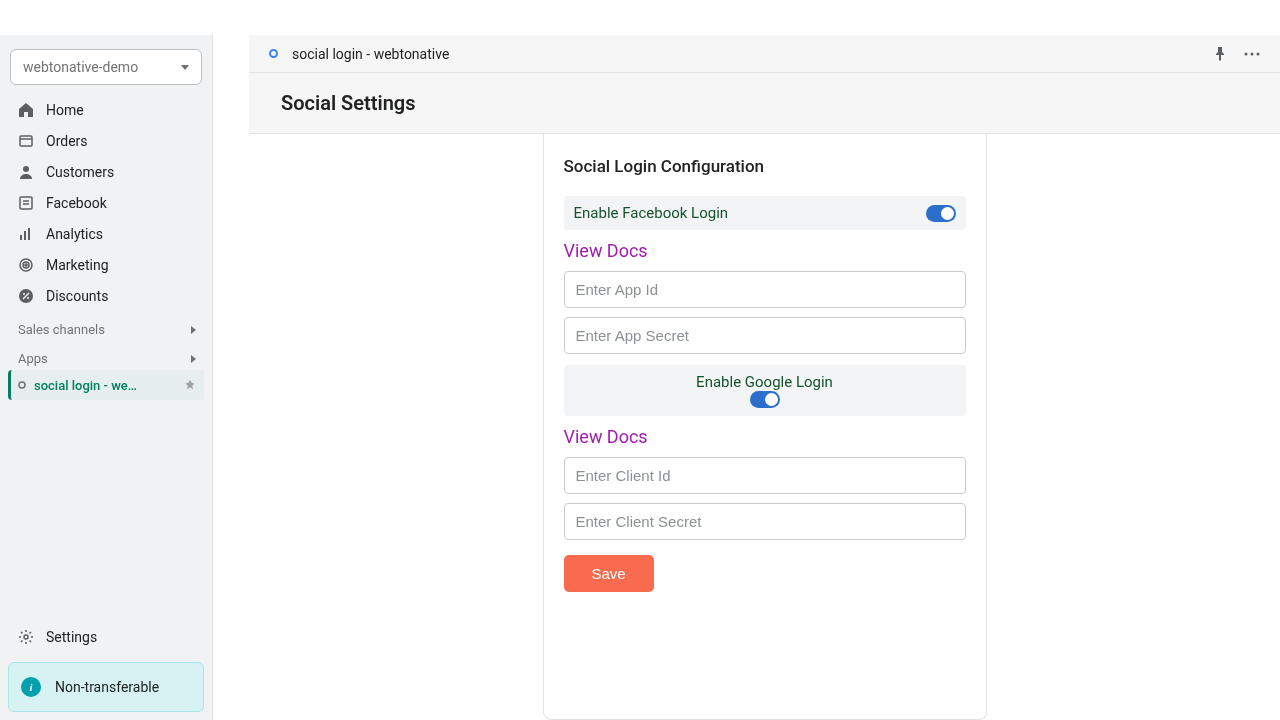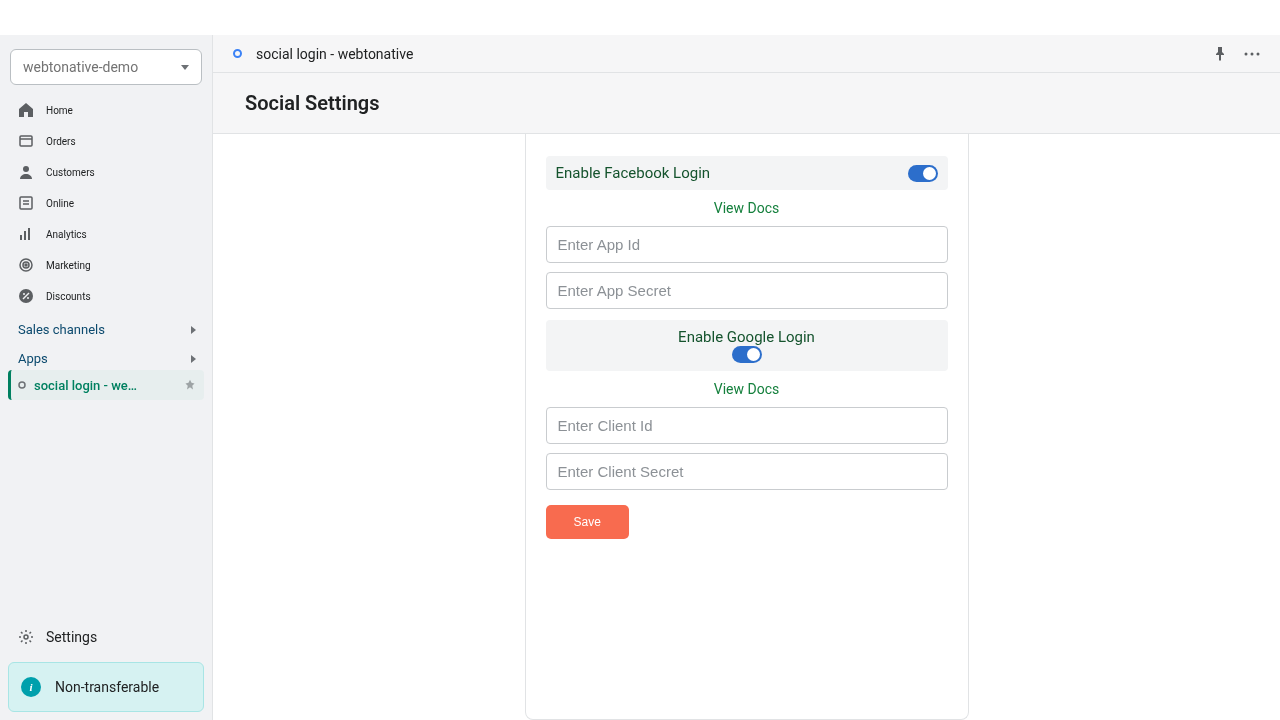--- a/index.html
+++ b/index.html
@@ -6,51 +6,51 @@
 body { font-family: -apple-system, BlinkMacSystemFont, "Segoe UI", Roboto, sans-serif; background: #fff; color: #202223; font-size: 14px; }
 .app { display: flex; width: 1280px; height: 720px; position: relative; padding-top: 35px; }
 .sidebar { width: 213px; background: #f1f2f4; border-right: 1px solid #e1e3e5; display: flex; flex-direction: column; padding: 10px 0 0 0; }
 .store-select { margin: 4px 10px 10px 10px; border: 1px solid #babfc3; border-radius: 6px; background: #fff; padding: 9px 12px; display: flex; align-items: center; justify-content: space-between; cursor: pointer; }
 .store-select span { font-size: 14px; color: #737373; }
 .caret-down { width: 0; height: 0; border-left: 4px solid transparent; border-right: 4px solid transparent; border-top: 5px solid #6d7175; }
 .nav { flex: 1; overflow-y: auto; padding: 0 8px; }
 .nav-item { display: flex; align-items: center; padding: 5px 8px; border-radius: 4px; cursor: pointer; margin-bottom: 1px; }
 .nav-item.active { background: #e7eeee; border-left: 3px solid #008060; padding-left: 5px; }
 .nav-item .icon-slot { width: 20px; height: 20px; margin-right: 10px; display: flex; align-items: center; justify-content: center; color: #5c5f62; }
-.nav-item .label { font-size: 10px; color: #202223; }
+.nav-item .label { font-size: 14px; color: #202223; }
 .nav-item.active .label { color: #008060; font-weight: 500; }
-.nav-section { padding: 10px 8px 4px 10px; display: flex; align-items: center; justify-content: space-between; font-size: 13px; color: #0c4a6e; cursor: pointer; gap: 40px; }
+.nav-section { padding: 10px 8px 4px 10px; display: flex; align-items: center; justify-content: space-between; font-size: 13px; color: #737373; cursor: pointer; gap: 40px; }
 .chevron-right { width: 0; height: 0; border-top: 4px solid transparent; border-bottom: 4px solid transparent; border-left: 5px solid #6d7175; }
 .pin-small { color: #6d7175; font-size: 12px; margin-left: auto; }
 .bottom-area { padding: 8px 8px 8px 8px; }
 .settings-item { display: flex; align-items: center; padding: 7px 8px; cursor: pointer; border-radius: 4px; }
 .settings-item .icon-slot { width: 20px; height: 20px; margin-right: 10px; display: flex; align-items: center; justify-content: center; color: #5c5f62; }
 .notice { margin: 8px 0 0 0; background: #d6f2f2; border: 1px solid #a8e5e5; border-radius: 6px; padding: 14px 12px; display: flex; align-items: center; }
 .notice .info-icon { width: 20px; height: 20px; border-radius: 50%; background: #00a0ac; display: flex; align-items: center; justify-content: center; color: #fff; font-size: 11px; font-weight: bold; margin-right: 14px; font-style: italic; font-family: serif; }
 .notice .notice-text { font-size: 14px; color: #202223; }
-.main { flex: 1; background: #fff; display: flex; flex-direction: column; }
+.main { flex: 1; background: #fff; display: flex; flex-direction: column; margin-left: 36px; }
 .topbar { height: 38px; border-bottom: 1px solid #e1e3e5; display: flex; align-items: center; padding: 0 20px; background: #f6f6f7; }
 .topbar-left { display: flex; align-items: center; }
 .status-dot { width: 9px; height: 9px; border-radius: 50%; border: 2px solid #3b82f6; margin-right: 14px; }
 .topbar-title { font-size: 14px; color: #202223; }
 .topbar-right { margin-left: auto; display: flex; align-items: center; gap: 16px; }
 .pin-icon, .more-icon { color: #5c5f62; cursor: pointer; display: flex; align-items: center; }
 .page-header { padding: 18px 32px; background: #f6f6f7; border-bottom: 1px solid #e1e3e5; }
 .page-title { font-size: 20px; font-weight: 600; color: #202223; }
 .content { flex: 1; padding: 0; display: flex; justify-content: center; background: #fff; }
 .card { width: 444px; background: #fff; border: 1px solid #e1e3e5; border-top: none; border-radius: 0 0 8px 8px; padding: 22px 20px 24px 20px; margin-top: 0; }
 .card-title { font-size: 17px; font-weight: 500; margin-bottom: 20px; color: #202223; }
 .toggle-row { background: #f3f4f5; padding: 8px 10px; border-radius: 4px; display: flex; align-items: center; justify-content: space-between; margin-bottom: 10px; }
 .toggle-label { font-size: 15px; color: #14532d; }
 .toggle { width: 30px; height: 17px; background: #2c6ecb; border-radius: 10px; position: relative; cursor: pointer; }
 .toggle::after { content: ""; position: absolute; width: 13px; height: 13px; background: #fff; border-radius: 50%; top: 2px; right: 2px; }
-.view-docs { text-align: center; font-size: 14px; color: #15803d; margin-bottom: 10px; cursor: pointer; }
+.view-docs { text-align: left; font-size: 18px; color: #a21caf; margin-bottom: 10px; cursor: pointer; }
 .input { width: 100%; border: 1px solid #c9cccf; border-radius: 4px; padding: 9px 11px; font-size: 15px; margin-bottom: 9px; color: #202223; }
 .input::placeholder { color: #8c9196; }
-.save-btn { background: #f86b4f; color: #fff; border: none; border-radius: 5px; padding: 10px 28px; font-size: 12px; cursor: pointer; margin-top: 6px; }
+.save-btn { background: #f86b4f; color: #fff; border: none; border-radius: 5px; padding: 10px 28px; font-size: 15px; cursor: pointer; margin-top: 6px; }
 .subitem { padding-left: 26px; }
 .subitem .label { font-size: 13px; overflow: hidden; text-overflow: ellipsis; white-space: nowrap; max-width: 110px; }
 svg { display: block; }
 </style>
 </head>
 <body>
 
 <div class="app">
 
   <aside class="sidebar">
@@ -85,21 +85,21 @@
         </span>
         <span class="label">Customers</span>
       </div>
       <div class="nav-item">
         <span class="icon-slot">
           <svg width="16" height="16" viewBox="0 0 16 16" fill="none" stroke="currentColor" stroke-width="1.5">
               <rect x="2" y="2" width="12" height="12" rx="1"></rect>
               <path d="M5 6h6M5 9h6"></path>
             </svg>
         </span>
-        <span class="label">Online</span>
+        <span class="label">Facebook</span>
       </div>
       <div class="nav-item">
         <span class="icon-slot">
           <svg width="16" height="16" viewBox="0 0 16 16" fill="currentColor">
               <rect x="2" y="9" width="2" height="5"></rect>
               <rect x="6" y="5" width="2" height="9"></rect>
               <rect x="10" y="2" width="2" height="12"></rect>
             </svg>
         </span>
         <span class="label">Analytics</span>
@@ -188,20 +188,21 @@
         </span>
       </div>
     </div>
 
     <div class="page-header">
       <h1 class="page-title">Social Settings</h1>
     </div>
 
     <div class="content">
       <div class="card">
+        <h2 class="card-title">Social Login Configuration</h2>
 
         <div class="toggle-row">
           <span class="toggle-label">Enable Facebook Login</span>
           <div class="toggle"></div>
         </div>
         <div class="view-docs">View Docs</div>
         <input class="input" placeholder="Enter App Id" style="">
         <input class="input" placeholder="Enter App Secret" style="">
 
         <div class="toggle-row" style="margin-top:2px;flex-direction:column;">

